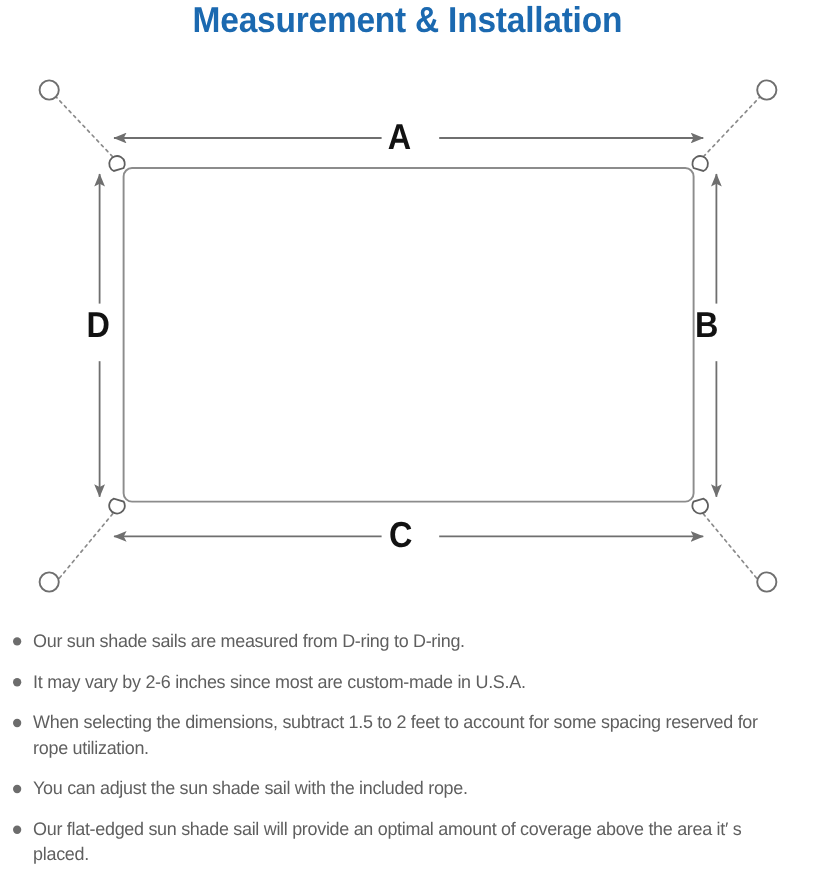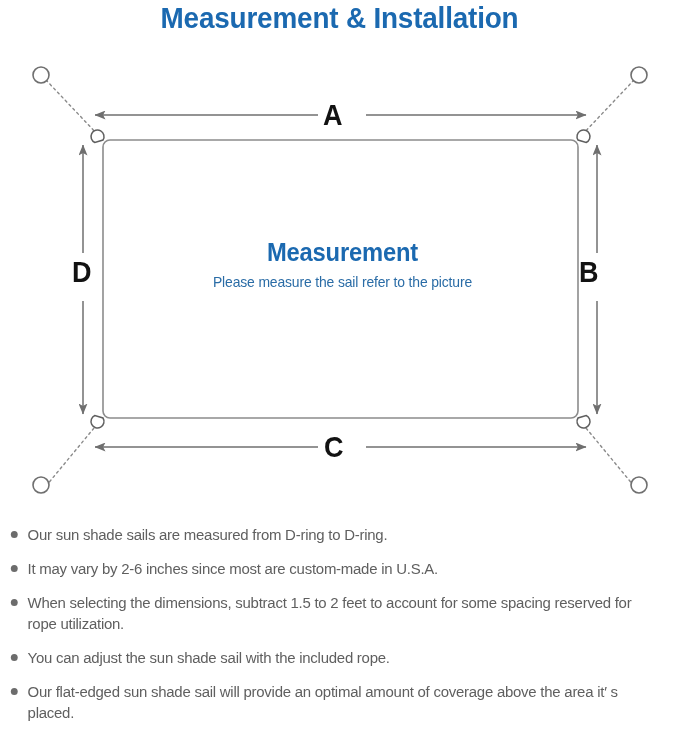--- a/index.html
+++ b/index.html
@@ -177,24 +177,20 @@
       <line x1="597" y1="205" x2="597" y2="97" marker-end="url(#arrHeadR)"></line>
       <line x1="597" y1="253" x2="597" y2="366" marker-end="url(#arrHeadR)"></line>
     </g>
   </svg>
 
   <div class="diagram-label label-a">A</div>
   <div class="diagram-label label-b">B</div>
   <div class="diagram-label label-c">C</div>
   <div class="diagram-label label-d">D</div>
 
-  <div class="sail-text">
-    <div class="sail-title">Measurement</div>
-    <div class="sail-sub">Please measure the sail refer to the picture</div>
-  </div>
 </div>
 
 <div class="notes">
   <div class="note-item">
     <span class="bullet"></span>
     <span>Our sun shade sails are measured from D-ring to D-ring.</span>
   </div>
   <div class="note-item">
     <span class="bullet"></span>
     <span>It may vary by 2-6 inches since most are custom-made in U.S.A.</span>

